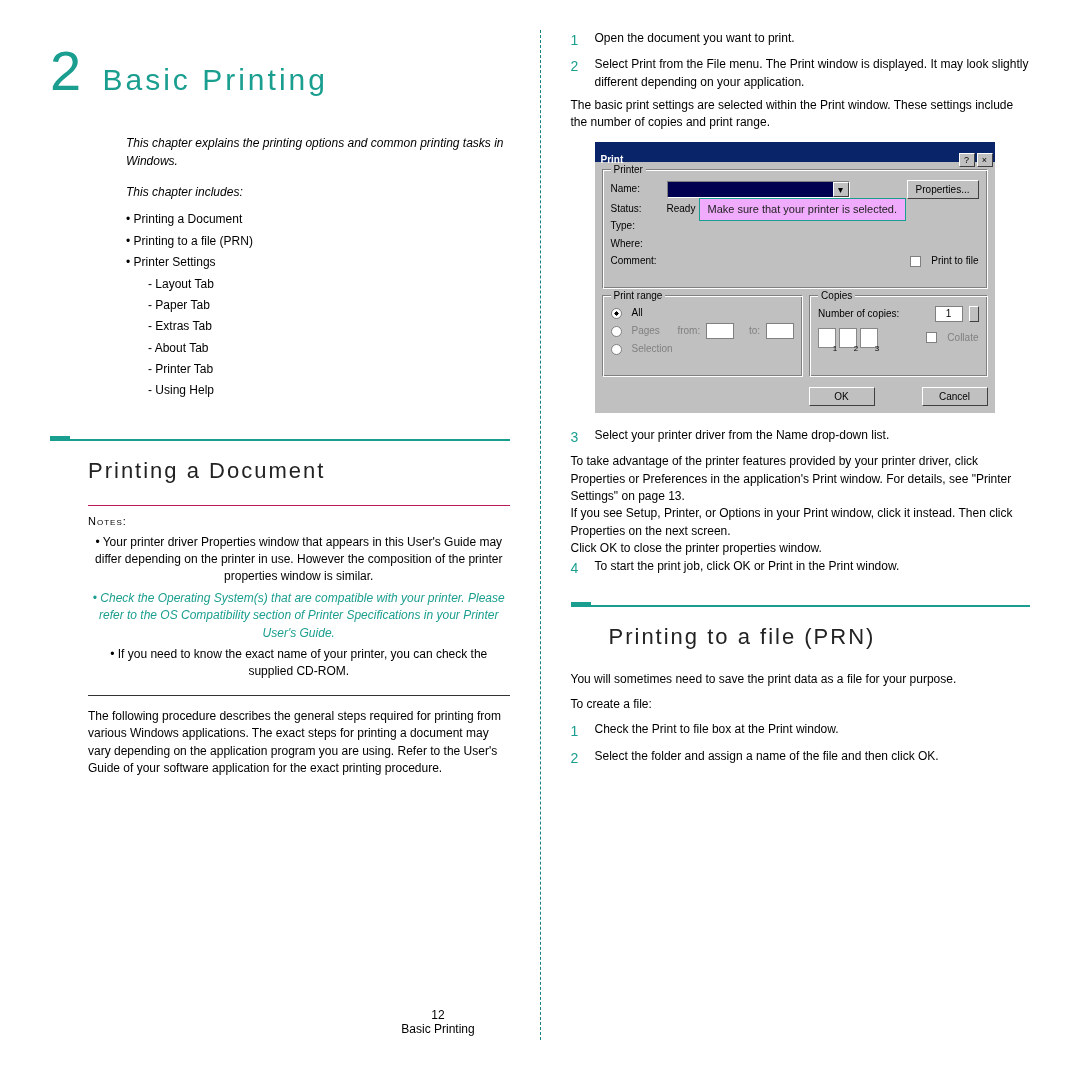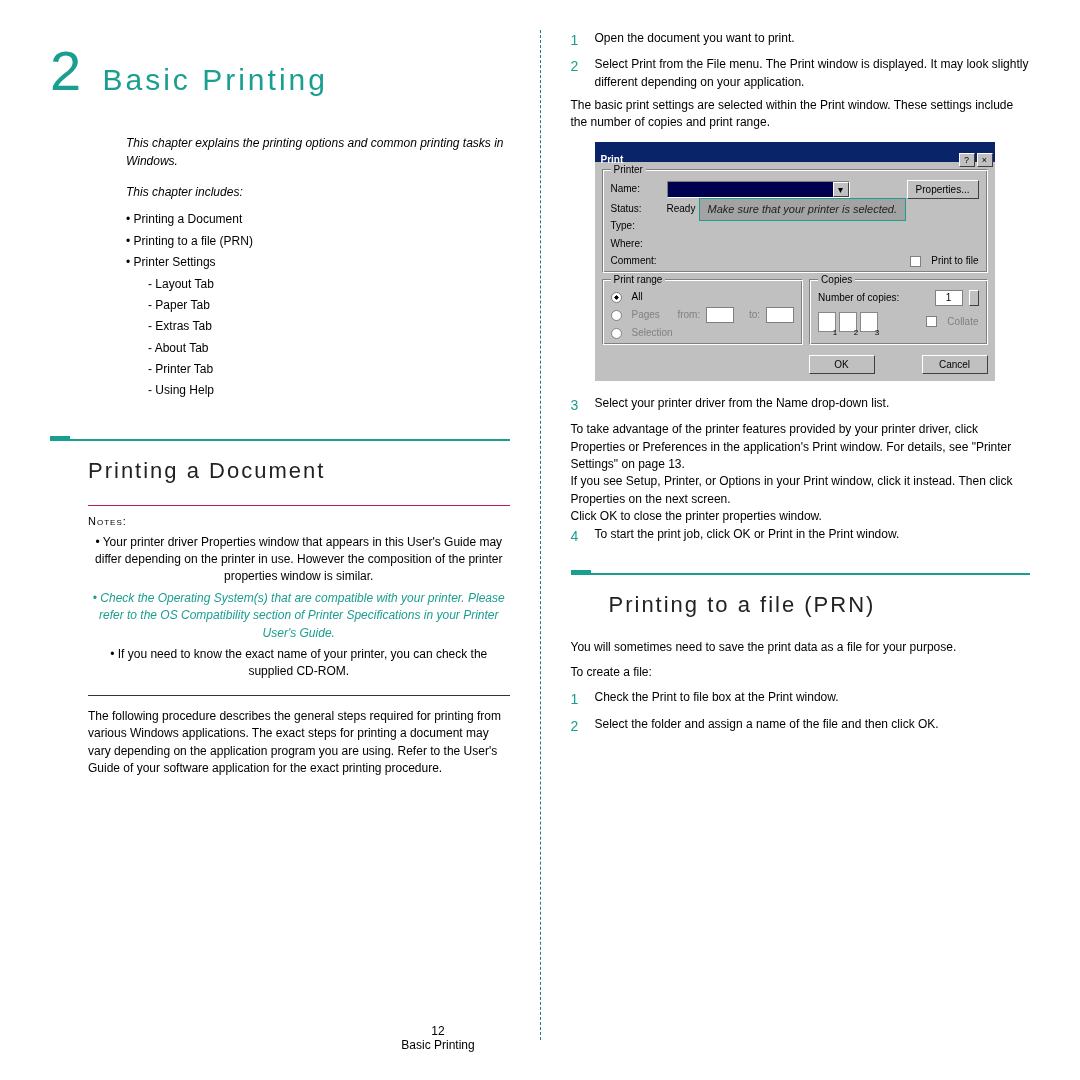--- a/index.html
+++ b/index.html
@@ -125,21 +125,21 @@
   .dlg-body {
     background: #c0c0c0;
     border: 1px solid #c0c0c0;
     padding: 6px;
   }
   .gbox {
     border: 1px solid #808080;
     border-right-color: #fff;
     border-bottom-color: #fff;
     box-shadow: inset 1px 1px 0 #fff, inset -1px -1px 0 #808080;
-    padding: 10px 8px 0 8px;
+    padding: 10px 8px 16px 8px;
     position: relative;
     margin-bottom: 6px;
   }
   .gbox .glabel {
     position: absolute;
     top: -7px; left: 8px;
     background: #c0c0c0;
     padding: 0 3px;
     font-size: 10px;
   }
@@ -169,42 +169,41 @@
     padding: 1px 8px;
     min-width: 66px;
     text-align: center;
     font-size: 10px;
     height: 19px;
     line-height: 16px;
     margin-left: 39px;
   }
   .callout {
     position: absolute;
-    background: #a3a3a3;
+    background: #f0abfc;
     border: 1px solid #1a9e8f;
     padding: 4px 8px;
     font-size: 11px;
     line-height: 1.2;
     color: #222;
-    font-style: italic;
   }
   .mid { display: flex; gap: 6px; }
   .mid .gbox { flex: 1; }
   .chk { width:11px; height:11px; background:#fff; border:1px solid #808080; display:inline-block; vertical-align:middle; margin-right:4px;}
   .rad { width:11px; height:11px; border-radius:50%; background:#fff; border:1px solid #808080; display:inline-block; vertical-align:middle; margin-right:4px;}
   .spin { width:28px; height:16px; background:#fff; border:1px solid #808080; display:inline-block; text-align:center; line-height:14px;}
   .icons3 { display:inline-flex; gap:3px; }
   .icons3 span { width:18px; height:20px; border:1px solid #888; background:#fff; position:relative; }
   .icons3 span i { position:absolute; bottom:-8px; right:-2px; font-style:normal; font-size:8px;}
   .dlg-foot { display:flex; justify-content:flex-end; gap:8px; padding:4px 0 0 0;}
   .disabled { color: #808080; }
 
   .footer {
     position: absolute;
-    bottom: 28px;
+    bottom: 44px;
     left: 0; width: 876px;
     text-align: center;
     font-size: 12px;
   }
 </style>
 </head>
 <body>
 
 <div class="page">
   <div class="col left">

